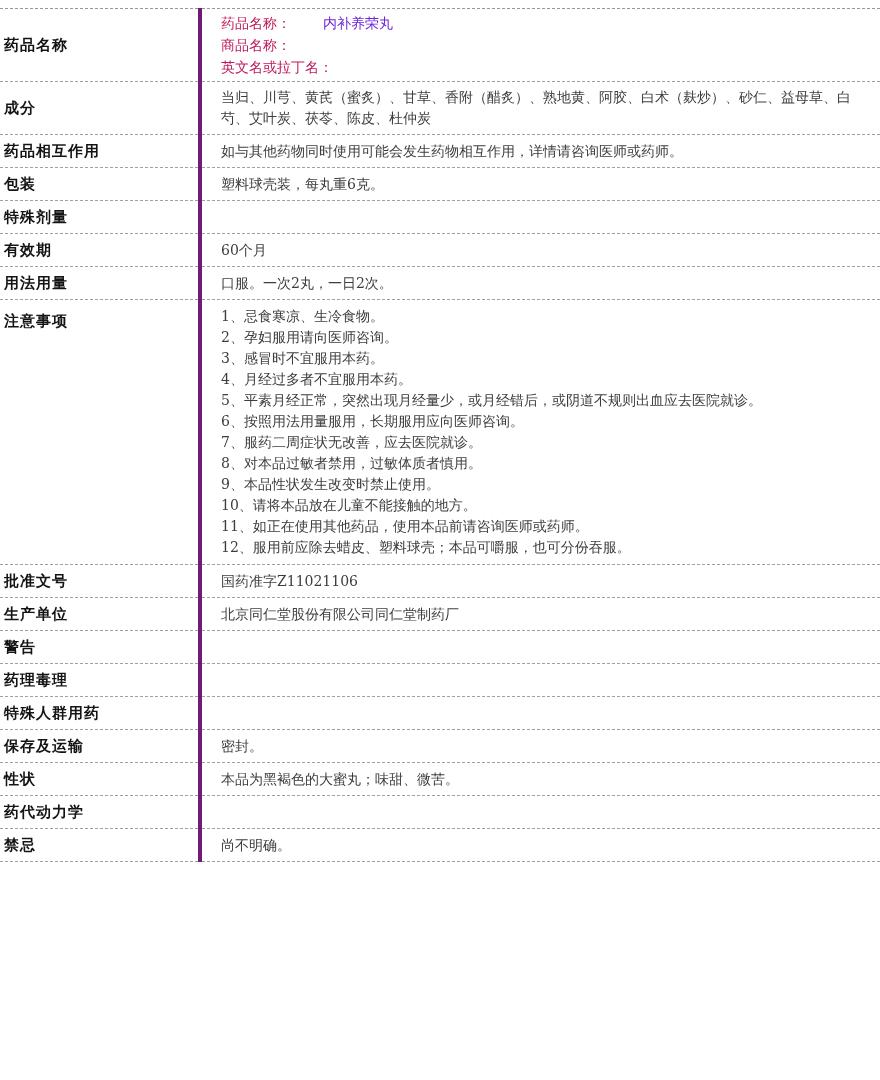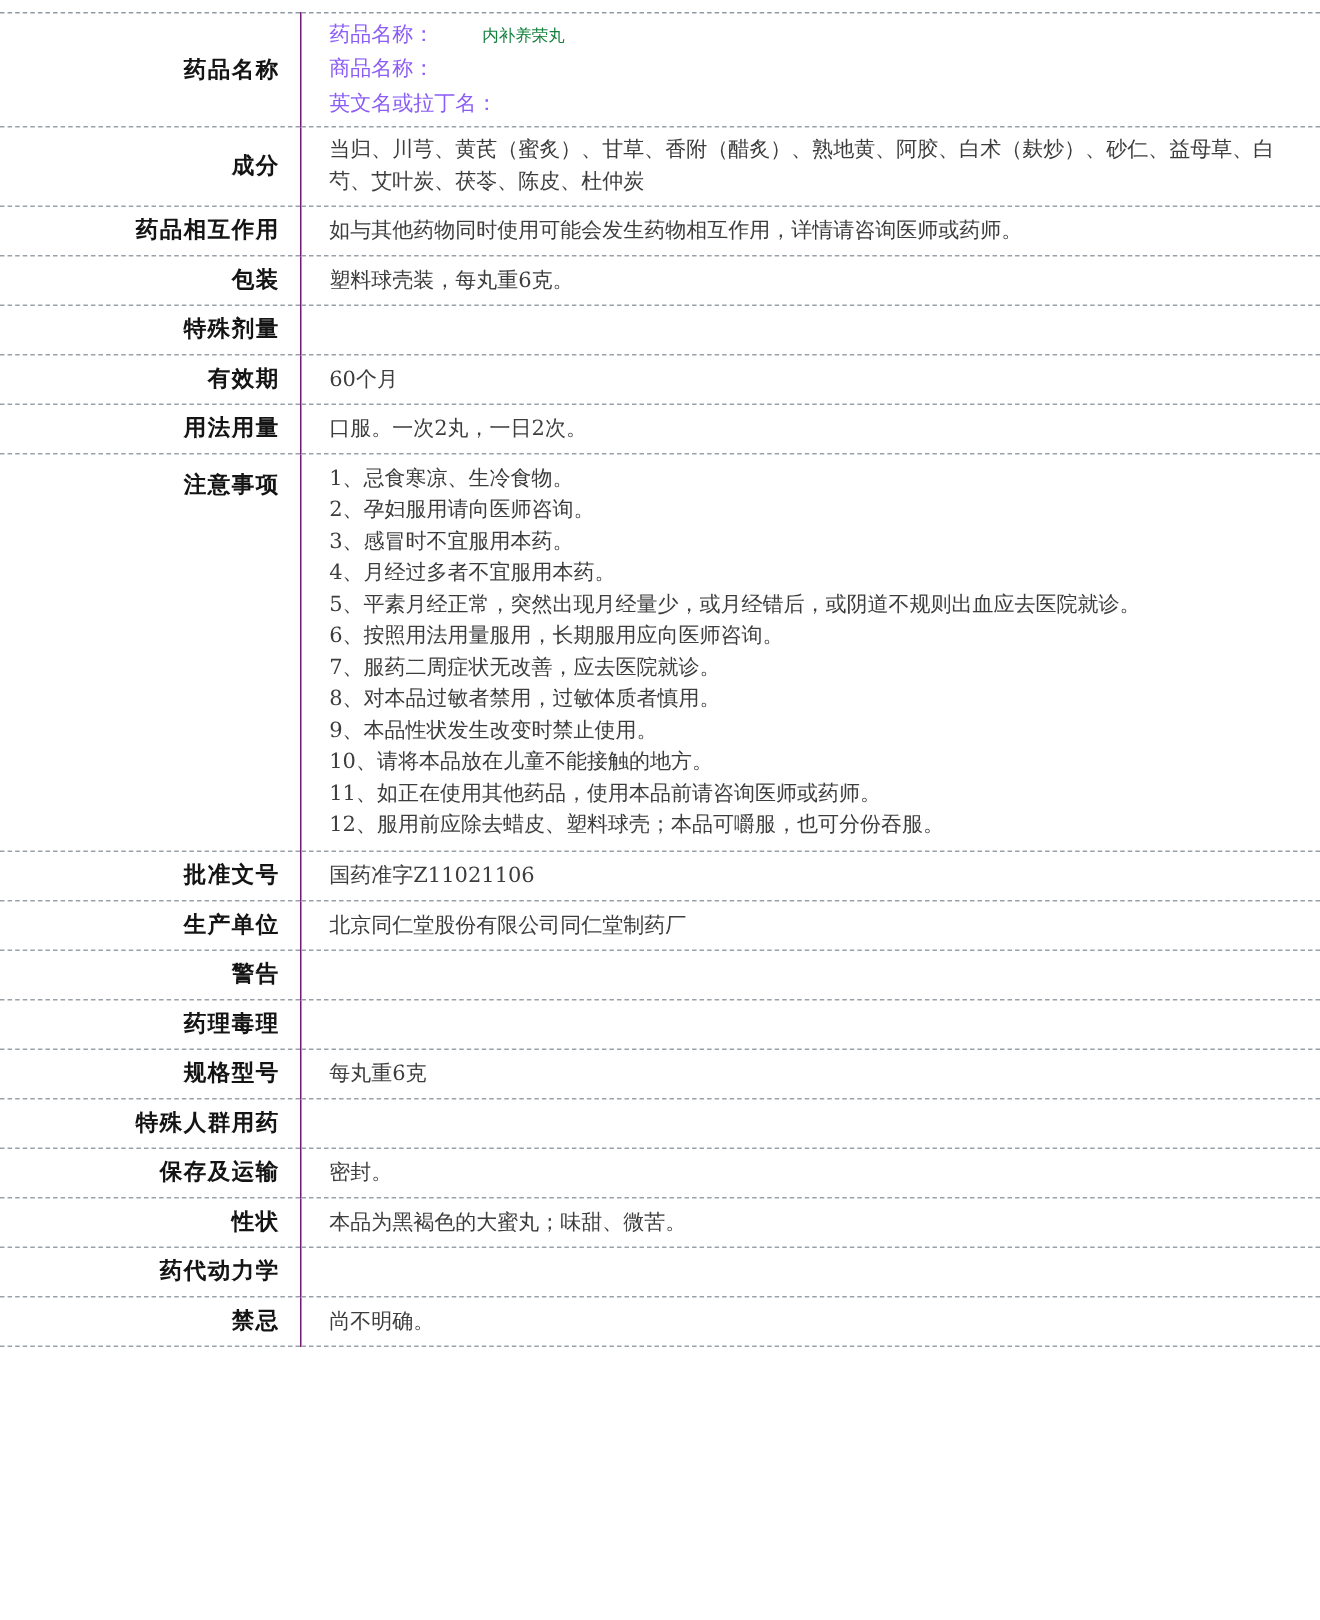--- a/index.html
+++ b/index.html
@@ -19,55 +19,54 @@
     margin-top: 8px;
     border-top: 1px dashed #8f9aa4;
     table-layout: fixed;
   }
   table.drug-table tr {
     border-bottom: 1px dashed #9aa1a8;
   }
   td.lbl {
     width: 200px;
     box-sizing: border-box;
-    border-right: 1px solid #701a75;
+    border-right: 4px solid #701a75;
     font-weight: 700;
     font-size: 15px;
     color: #141414;
-    text-align: right;
+    text-align: left;
     padding: 6px 13px 6px 4px;
     vertical-align: middle;
     line-height: 20px;
     letter-spacing: 1px;
-    font-family: Liberation Serif, serif;
   }
   td.val {
     font-size: 14px;
     color: #3d3d3d;
     padding: 5px 12px 5px 19px;
     line-height: 21px;
     vertical-align: middle;
     word-break: break-all;
   }
   tr.simple {
     height: 33px;
   }
   
   tr.row-name td.val {
     line-height: 22px;
     padding-top: 3px;
     padding-bottom: 3px;
   }
   .subfield-label {
-    color: #8b5cf6;
+    color: #be185d;
     font-size: 14px;
   }
   .subfield-value {
-    color: #15803d;
-    font-size: 11px;
+    color: #6d28d9;
+    font-size: 14px;
     margin-left: 8px;
     padding-left: 24px;
   }
   
   tr.row-notes td.lbl {
     vertical-align: top;
     padding-top: 11px;
   }
   tr.row-notes td.val {
     padding-top: 6px;
@@ -158,24 +157,20 @@
   <tr class="simple">
     <td class="lbl">警告</td>
     <td class="val"></td>
   </tr>
 
   <tr class="simple">
     <td class="lbl">药理毒理</td>
     <td class="val"></td>
   </tr>
 
-  <tr class="simple">
-    <td class="lbl">规格型号</td>
-    <td class="val">每丸重6克</td>
-  </tr>
 
   <tr class="simple">
     <td class="lbl">特殊人群用药</td>
     <td class="val"></td>
   </tr>
 
   <tr class="simple">
     <td class="lbl">保存及运输</td>
     <td class="val">密封。</td>
   </tr>

